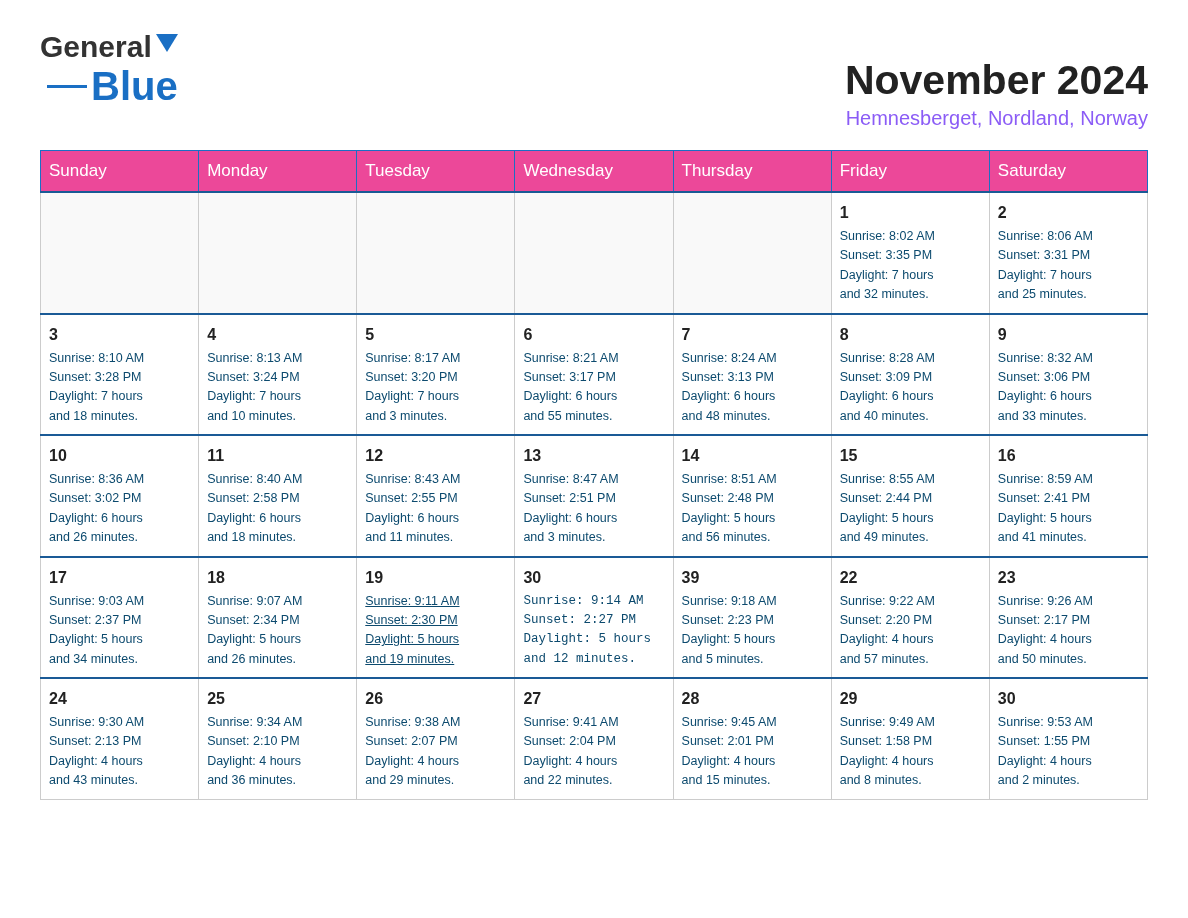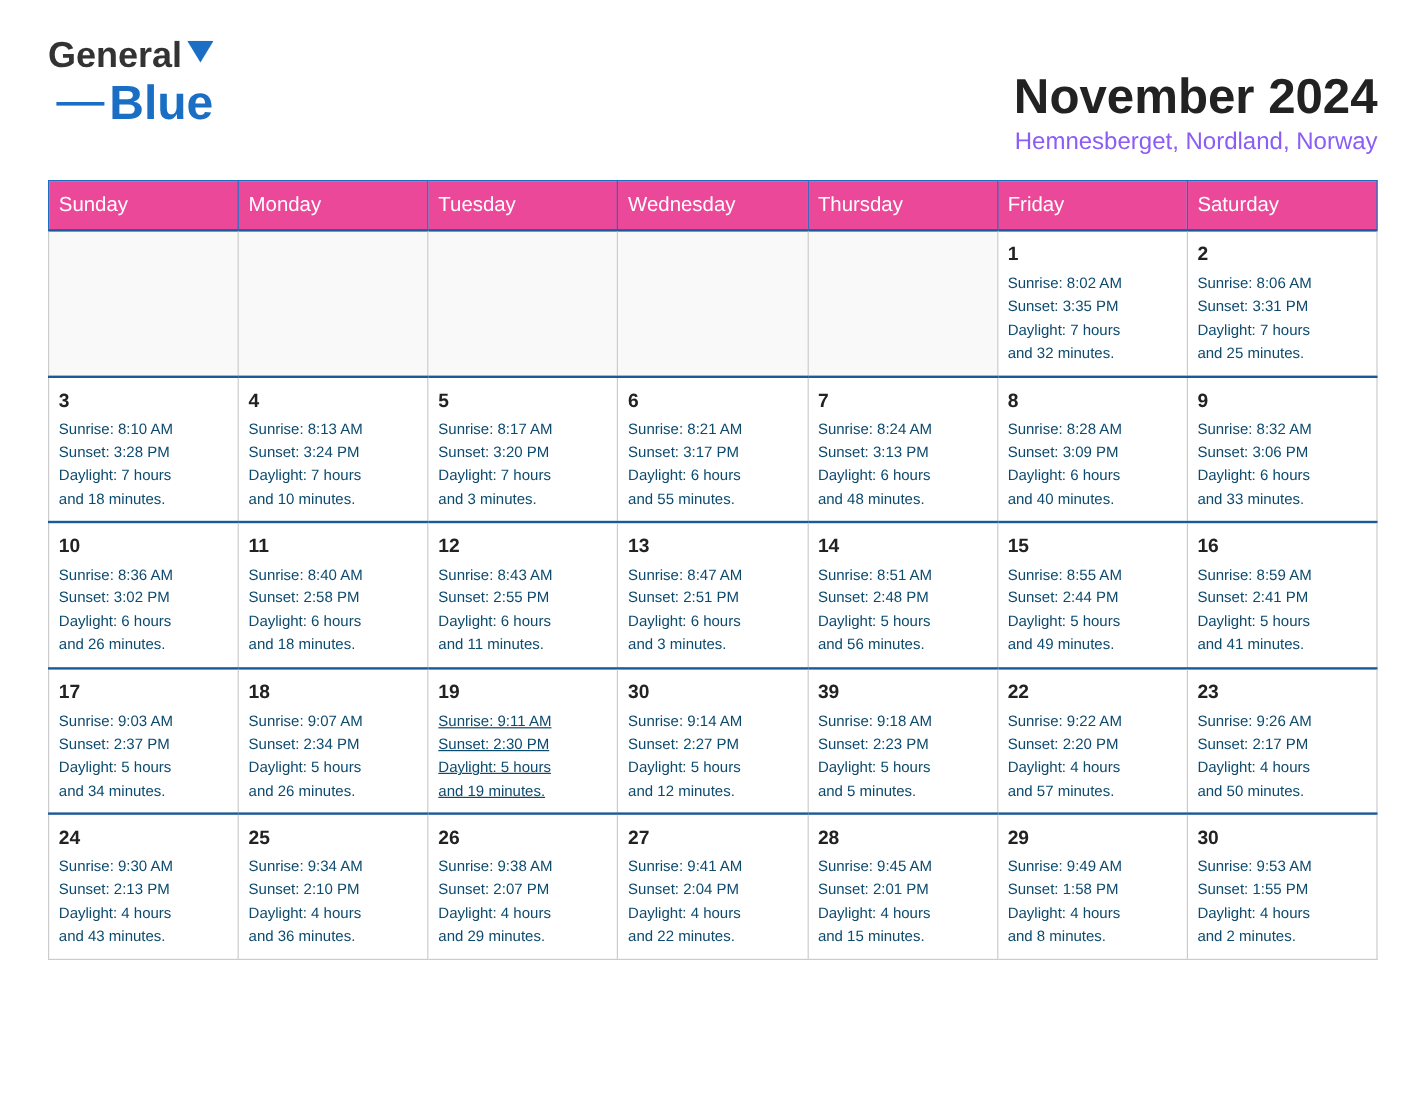--- a/index.html
+++ b/index.html
@@ -269,21 +269,21 @@
         </td>
         <td>
           <span class="day-number">19</span>
           <div class="day-info" style="white-space: pre-line; text-decoration: underline;">Sunrise: 9:11 AM
 Sunset: 2:30 PM
 Daylight: 5 hours
 and 19 minutes.</div>
         </td>
         <td>
           <span class="day-number">30</span>
-          <div class="day-info" style="white-space: pre-line;">Sunrise: 9:14 AM
+          <div class="day-info" style="white-space: pre-line; font-family: Liberation Mono, monospace;">Sunrise: 9:14 AM
 Sunset: 2:27 PM
 Daylight: 5 hours
 and 12 minutes.</div>
         </td>
         <td>
           <span class="day-number">39</span>
           <div class="day-info" style="white-space: pre-line;">Sunrise: 9:18 AM
 Sunset: 2:23 PM
 Daylight: 5 hours
 and 5 minutes.</div>

